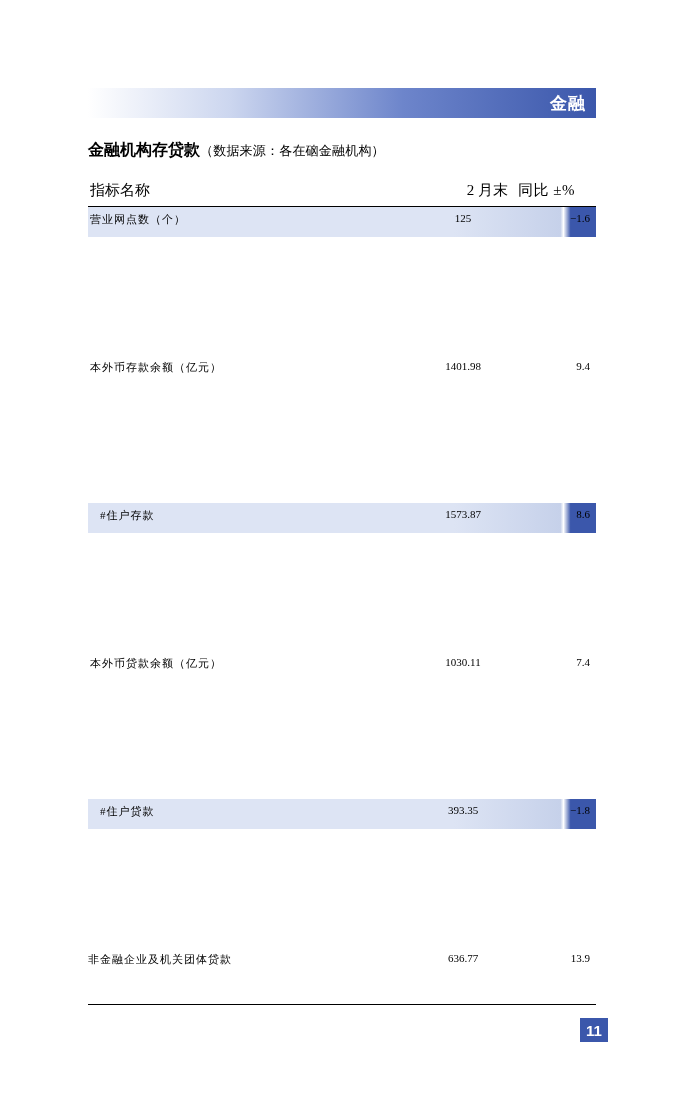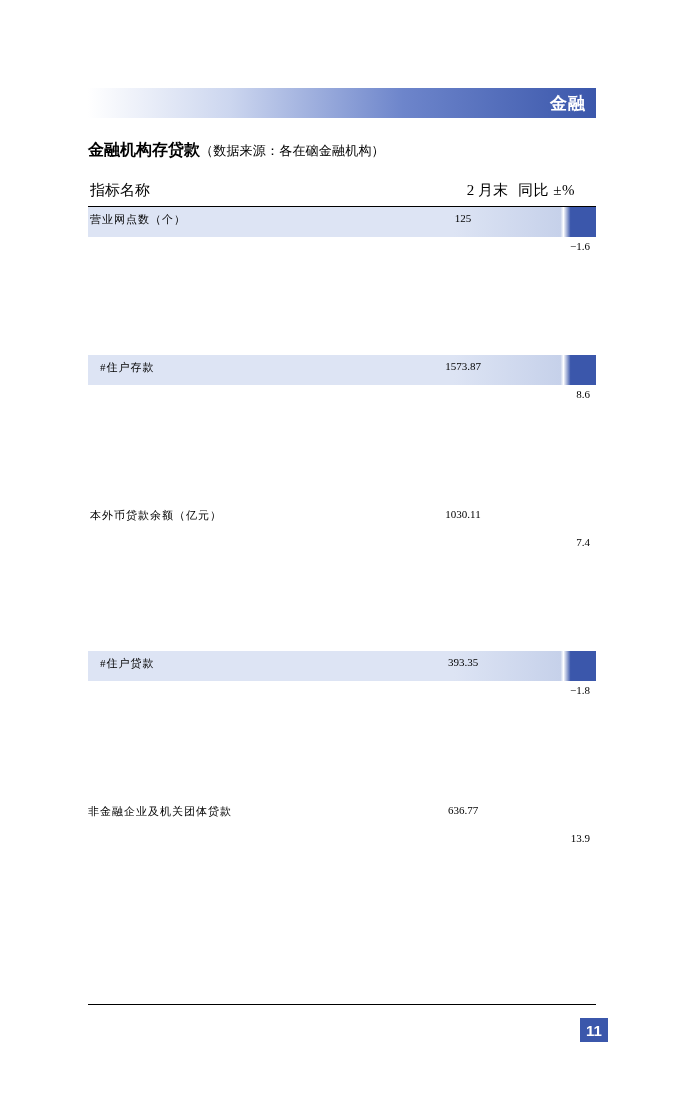--- a/index.html
+++ b/index.html
@@ -104,21 +104,21 @@
   .cell {
     position: absolute;
     top: 5px;
     font-size: 11px;
     white-space: nowrap;
   }
   .cell-name  { left: 2px; letter-spacing: 1px; }
   .cell-name.indent-center { left: 0; width: 330px; text-align: left; letter-spacing: 1px; }
   .cell-name.indent-hash   { left: 12px; letter-spacing: 1px; }
   .cell-value { left: 330px; width: 90px; text-align: center; }
-  .cell-yoy   { left: 430px; width: 72px; text-align: right; margin-top: 28px; }
+  .cell-yoy   { left: 430px; width: 72px; text-align: right; }
 
   .table-bottom-rule {
     position: absolute;
     left: 88px;
     top: 1004px;
     width: 508px;
     border-top: 1.2px solid #000000;
   }
 
   
@@ -160,20 +160,27 @@
     </div>
 
     <div class="row shaded">
       <div class="cells">
         <div class="cell cell-name indent-left">营业网点数（个）</div>
         <div class="cell cell-value">125</div>
         <div class="cell cell-yoy">−1.6</div>
       </div>
     </div>
 
+    <div class="row">
+      <div class="cells">
+        <div class="cell cell-name">本外币存款余额（亿元）</div>
+        <div class="cell cell-value">1401.98</div>
+        <div class="cell cell-yoy">9.4</div>
+      </div>
+    </div>
 
     <div class="row shaded">
       <div class="cells">
         <div class="cell cell-name indent-hash">#住户存款</div>
         <div class="cell cell-value">1573.87</div>
         <div class="cell cell-yoy">8.6</div>
       </div>
     </div>
 
     <div class="row">

